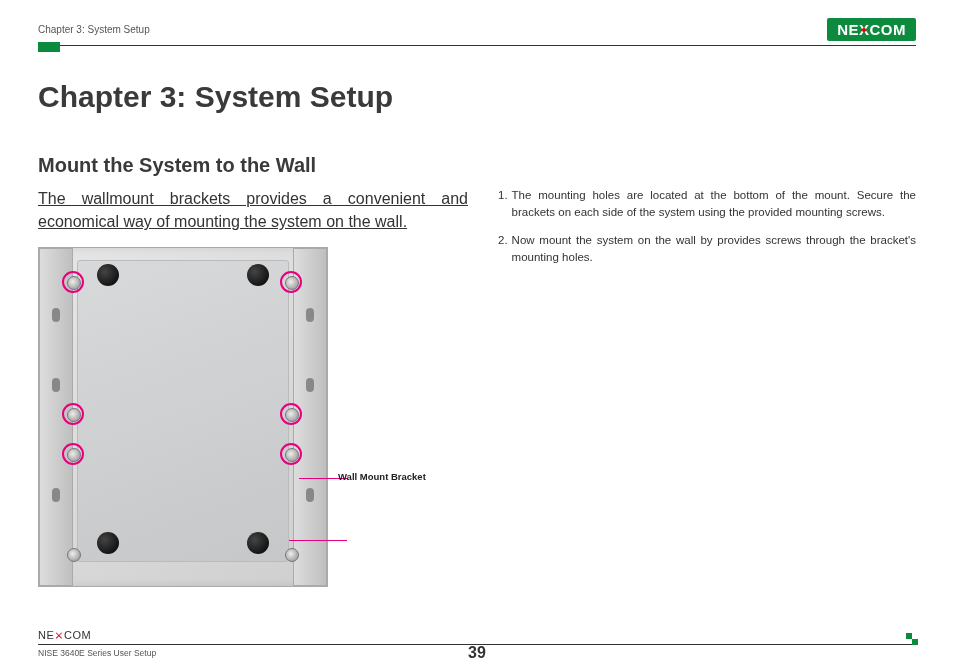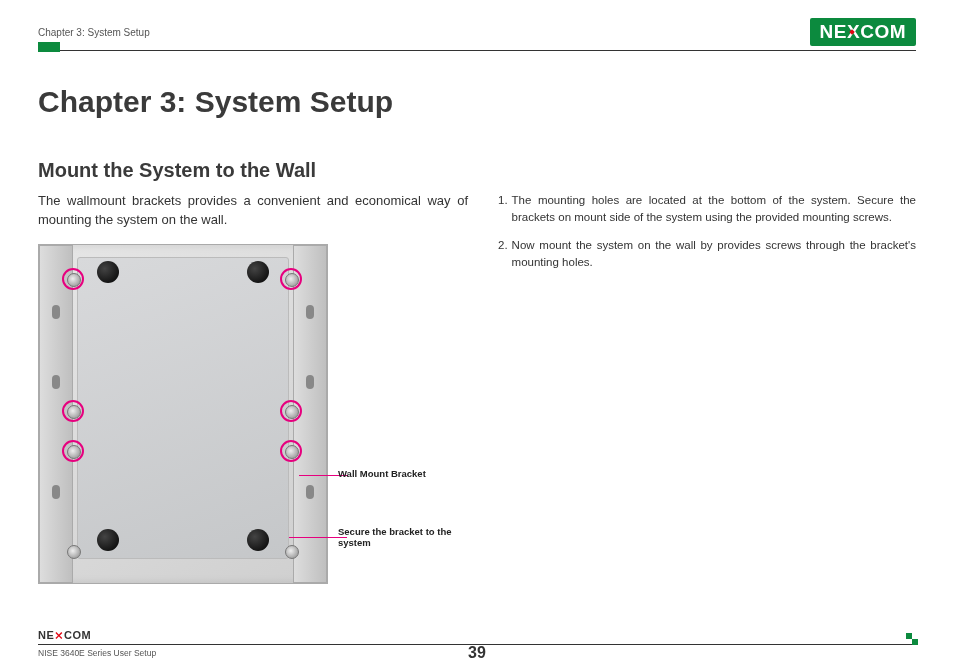--- a/index.html
+++ b/index.html
@@ -34,21 +34,21 @@
     top: 42px;
   }
   .breadcrumb {
     font-size: 10px;
     color: #555;
   }
   .logo {
     background: #0c8a3e;
     color: #fff;
     font-weight: 700;
-    font-size: 19px;
+    font-size: 15px;
     letter-spacing: 0.5px;
     padding: 3px 10px;
     border-radius: 2px;
     display: inline-flex;
     align-items: center;
     font-family: Arial, sans-serif;
   }
   .logo .x {
     color: #fff;
     position: relative;
@@ -85,25 +85,26 @@
   .col-left {
     flex: 0 0 430px;
   }
   .col-right {
     flex: 1;
     font-size: 11.5px;
     color: #333;
     line-height: 1.45;
   }
   .intro {
-    font-size: 13px;
+    font-size: 16px;
     color: #333;
     text-align: justify;
     line-height: 1.45;
     margin-bottom: 14px;
+    text-decoration: underline;
   }
   .figure-wrap {
     display: flex;
     align-items: flex-start;
     gap: 10px;
   }
   .figure {
     width: 290px;
     height: 340px;
     background: linear-gradient(145deg, #e6e6e6, #cfcfcf);
@@ -189,21 +190,21 @@
     border-top: 1px solid #333;
     padding-top: 3px;
     display: flex;
     justify-content: space-between;
     align-items: center;
     font-size: 8.5px;
     color: #555;
   }
   .footer .logo-sm {
     font-size: 11px;
-    font-weight: 700;
+    font-weight: 400;
     letter-spacing: 0.5px;
     color: #333;
     position: absolute;
     top: -16px;
     left: 0;
   }
   .footer .pg {
     font-weight: 700;
     font-size: 16px;
     color: #333;
@@ -277,30 +278,29 @@
         <div class="hole" style="right:13px; top:60px;"></div>
         <div class="hole" style="right:13px; top:130px;"></div>
         <div class="hole" style="right:13px; top:240px;"></div>
 
         <div class="call-line" style="left:260px; top:230px; width:48px;"></div>
         <div class="call-line" style="left:250px; top:292px; width:58px;"></div>
       </div>
 
       <div class="callouts">
         <div class="callout" style="top:224px;">Wall Mount Bracket</div>
-        <div class="callout" style="top:282px; width:120px;">Secure the bracket to the system</div>
       </div>
     </div>
   </div>
 
   <div class="col-right">
     <ol class="steps">
       <li>
         <span class="num">1.</span>
-        <span>The mounting holes are located at the bottom of the system. Secure the brackets on mount side of the system using the provided mounting screws.</span>
+        <span>The mounting holes are located at the bottom of the mount. Secure the brackets on each side of the system using the provided mounting screws.</span>
       </li>
       <li>
         <span class="num">2.</span>
         <span>Now mount the system on the wall by provides screws through the bracket's mounting holes.</span>
       </li>
     </ol>
   </div>
 </div>
 
 <div class="footer">

